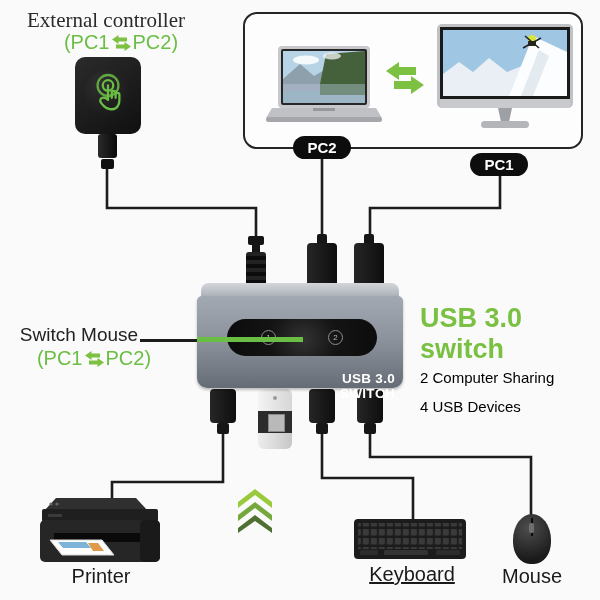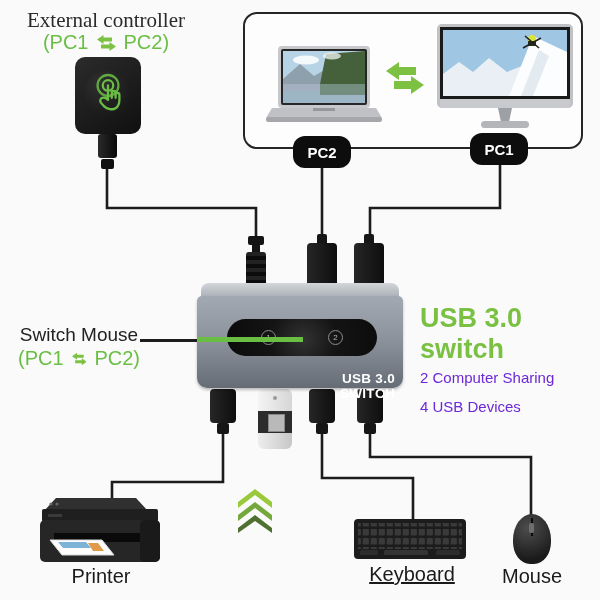--- a/index.html
+++ b/index.html
@@ -7,44 +7,44 @@
          font-family:"Liberation Sans",sans-serif;color:#222;}
   .abs{position:absolute;}
   svg{display:block;}
 
   
   .cables{position:absolute;left:0;top:0;width:600px;height:600px;z-index:1;}
   .cables path{fill:none;stroke:#1c1c1c;stroke-width:2.6px;}
 
   
   .t-external{left:24px;top:8px;width:164px;text-align:center;font-size:21px;color:#2a2a2a;z-index:4;font-family:Liberation Serif, serif;}
-  .pcpair{display:flex;align-items:center;justify-content:center;gap:8px;
-          color:#6abe44;font-size:20px;z-index:4;}
+  .pcpair{display:flex;align-items:center;justify-content:center;gap:2px;
+          color:#6abe44;font-size:20px;z-index:4;margin-left:15px;}
   .t-pcpair1{left:24px;top:31px;width:164px;}
   .t-pcpair2{left:18px;top:347px;width:122px;}
 
   
   .remote{left:75px;top:57px;width:66px;height:77px;border-radius:10px;z-index:3;
           background:linear-gradient(145deg,#2b2b2b,#101010);}
   .remote-btn{position:absolute;left:9px;top:13px;width:48px;height:48px;border-radius:50%;
           background:radial-gradient(circle at 35% 30%,#303030,#181818 75%);}
   .remote-touch{position:absolute;left:14px;top:14px;}
   .remote-plug1{left:98px;top:134px;width:19px;height:24px;background:linear-gradient(90deg,#2a2a2a,#090909);border-radius:3px;z-index:3;}
   .remote-plug2{left:101px;top:159px;width:13px;height:10px;background:#101010;border-radius:2px;z-index:3;}
 
   
   .pcbox{left:243px;top:12px;width:336px;height:133px;border:2.5px solid #252525;
          border-radius:14px;background:#fdfdfd;z-index:2;}
   .laptop{left:266px;top:46px;z-index:3;}
   .monitor{left:437px;top:24px;z-index:3;}
   .swap-big{left:386px;top:62px;z-index:3;}
-  .pc-pill{width:58px;height:32px;background:#0d0d0d;border-radius:12px;color:#fff;
+  .pc-pill{width:58px;height:23px;background:#0d0d0d;border-radius:12px;color:#fff;
            font-weight:bold;font-size:15px;display:flex;align-items:center;justify-content:center;z-index:4;}
   .pill-pc2{left:293px;top:136px;}
-  .pill-pc1{left:470px;top:133px;}
+  .pill-pc1{left:470px;top:153px;}
 
   
   .sw-top{left:201px;top:283px;width:198px;height:16px;border-radius:8px 8px 2px 2px;z-index:2;
           background:linear-gradient(180deg,#d2d6da,#a5abb3);}
   .sw-body{left:197px;top:296px;width:206px;height:92px;border-radius:5px 5px 10px 10px;z-index:3;
           background:linear-gradient(180deg,#a2a9b2 0%,#8a919a 50%,#656c75 100%);
           box-shadow:0 2px 3px rgba(0,0,0,.25);}
   .sw-pill{position:absolute;left:30px;top:23px;width:150px;height:37px;border-radius:19px;
           background:radial-gradient(circle at 51% 55%,#323232 0%,#141414 42%,#0b0b0b 100%);}
   .ind{position:absolute;width:13px;height:13px;border:1px solid #8d8d8d;border-radius:50%;
@@ -70,21 +70,21 @@
              background:linear-gradient(90deg,#f4f4f4,#d6d6d6);}
   .udisk-dot{position:absolute;left:15px;top:7px;width:4px;height:4px;border-radius:50%;background:#9a9a9a;}
   .udisk-mid{position:absolute;left:0;top:22px;width:34px;height:22px;background:#2c2c2c;}
   .udisk-pad{position:absolute;left:10px;top:25px;width:15px;height:16px;background:#b9b9b9;border:1px solid #888;}
   .udisk-bot{position:absolute;left:0;top:44px;width:34px;height:16px;border-radius:0 0 6px 6px;
              background:linear-gradient(90deg,#ededed,#c7c7c7);}
 
   
   .info{left:420px;top:303px;z-index:4;}
   .info-title{font-size:27px;font-weight:bold;color:#7ac143;}
-  .info-line{font-size:15px;color:#6d28d9;margin-top:4px;}
+  .info-line{font-size:15px;color:#000000;margin-top:4px;}
   .info-line+.info-line{margin-top:12px;}
 
   
   .printer{left:36px;top:496px;z-index:3;}
   .keyboard{left:354px;top:519px;z-index:3;}
   .mouse{left:513px;top:514px;width:38px;height:50px;border-radius:19px 19px 17px 17px/26px 26px 22px 22px;
          background:radial-gradient(circle at 40% 28%,#4d4d4d,#1a1a1a 75%);z-index:3;}
   .mouse-line{position:absolute;left:18px;top:4px;width:2px;height:18px;background:#0a0a0a;}
   .mouse-wheel{position:absolute;left:16px;top:9px;width:5px;height:10px;border-radius:2px;background:#6e6e6e;}
   .chevrons{left:238px;top:489px;z-index:3;}

